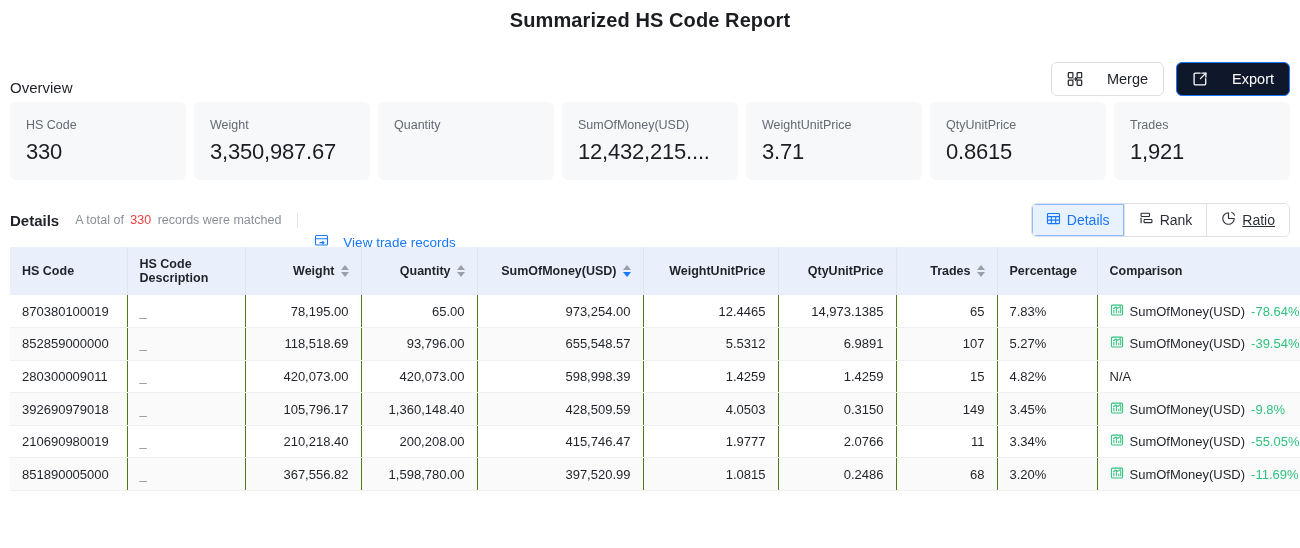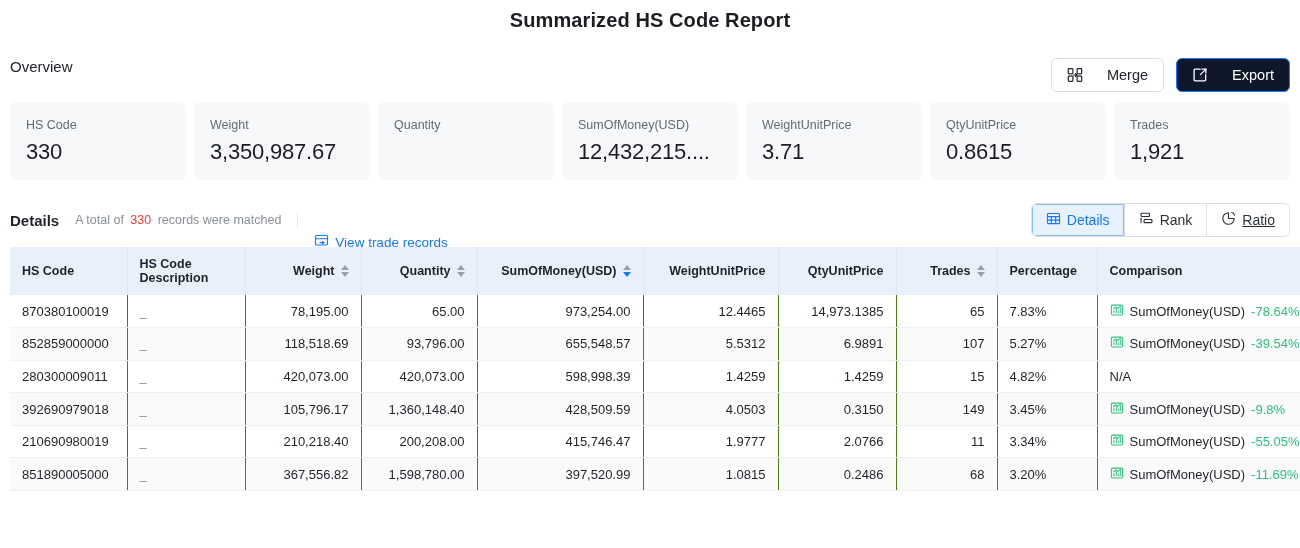--- a/index.html
+++ b/index.html
@@ -19,21 +19,21 @@
     font-size: 20px; font-weight: 700; color: #1b1d21;
     letter-spacing: .1px; line-height: 28px;
   }
   .report-subtitle {
     font-size: 14.5px; color: #3c4148; line-height: 22px;
     margin-top: 11px;
   }
 
   
   .section-bar {
-    display: flex; align-items: flex-start; justify-content: space-between;
+    display: flex; align-items: flex-end; justify-content: space-between;
     padding: 0 10px; margin-top: 24px; height: 38px;
   }
   .section-title { font-size: 15px; color: #1f2329; font-weight: 400; }
   .head-actions { display: flex; align-items: center; gap: 12px; }
 
   .btn {
     display: inline-flex; align-items: center; gap: 24px;
     height: 34px; padding: 0 15px;
     border-radius: 6px; font-size: 14.5px; cursor: pointer;
     border: 1px solid #dcdfe6; background: #fff; color: #20242b;
@@ -65,21 +65,21 @@
   .details-bar {
     display: flex; align-items: center; justify-content: space-between;
     padding: 0 10px; margin-top: 22px; height: 36px;
   }
   .details-left { display: flex; align-items: center; }
   .details-title { font-size: 15px; font-weight: 700; color: #1f2329; }
   .details-meta { font-size: 12.5px; color: #8a9099; margin-left: 16px; }
   .details-meta .count { color: #e8413b; margin: 0 3px; }
   .vdiv { width: 1px; height: 15px; background: #e3e5e8; margin: 0 16px; }
   .link {
-    display: inline-flex; align-items: center; gap: 6px;
+    display: inline-flex; align-items: center; gap: 14px;
     font-size: 13.5px; color: #1677ff; cursor: pointer; margin-top: 44px;
   }
 
   .seg {
     display: flex; border: 1px solid #dcdfe6; border-radius: 6px;
     overflow: hidden; background: #fff;
   }
   .seg-item {
     display: inline-flex; align-items: center; gap: 6px;
     height: 32px; padding: 0 14px; font-size: 14px;

